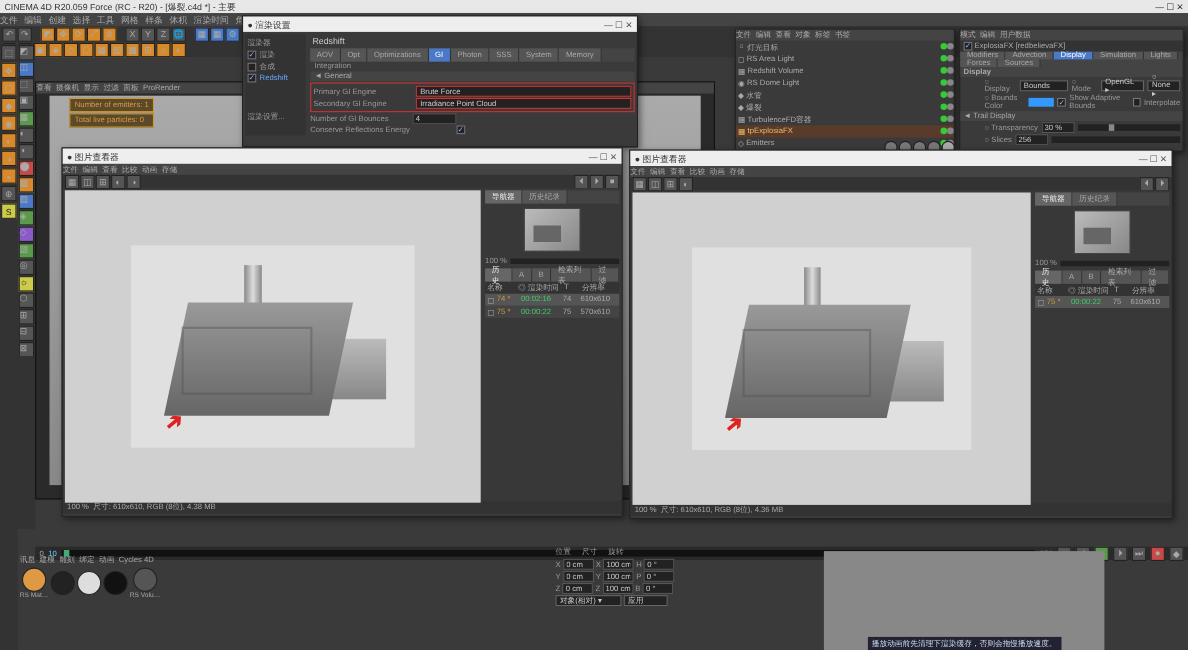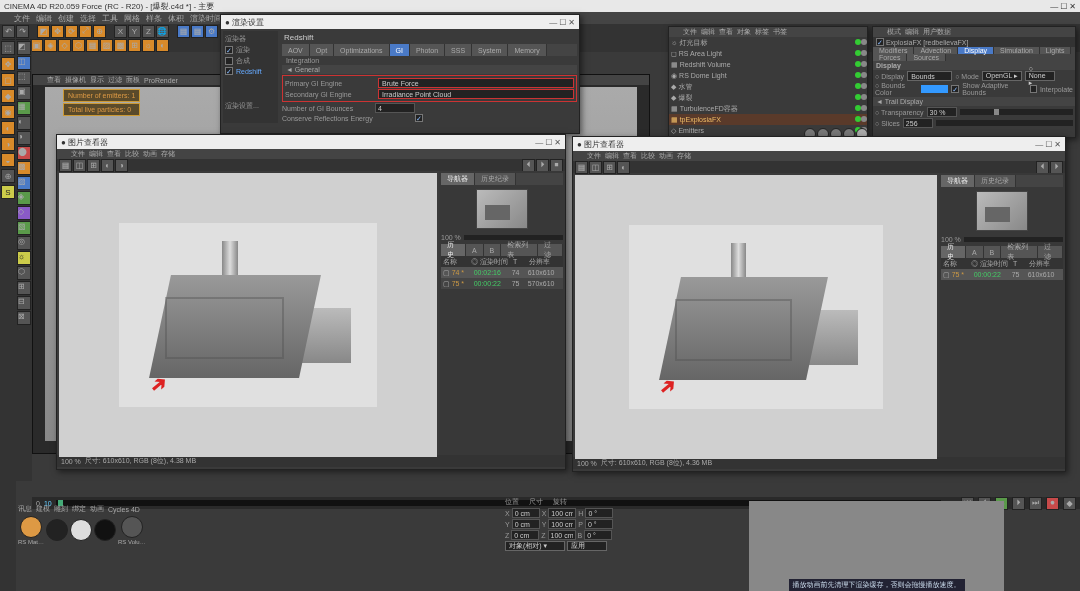--- a/index.html
+++ b/index.html
@@ -1,19 +1,19 @@
 <!DOCTYPE html>
 <html><head>
 <meta charset="utf-8">
 <style>
 * { margin: 0; padding: 0; box-sizing: border-box; font-family: "Microsoft YaHei", Arial, sans-serif; }
 body { background: #3a3a3a; color: #aaa; font-size: 8px; width: 1080px; height: 591px; overflow: hidden; position: relative; }
 .titlebar { background: #e8e8e8; color: #333; height: 12px; display: flex; align-items: center; padding: 0 4px; font-size: 8px; }
 .titlebar .right { margin-left: auto; display: flex; gap: 2px; }
-.menubar { background: #444; height: 12px; display: flex; gap: 6px; padding: 0 14px; align-items: center; font-size: 8px; }
+.menubar { background: #444; height: 12px; display: flex; gap: 6px; padding: 0 0; align-items: center; font-size: 8px; }
 .toolbar-row { background: #333; height: 14px; display: flex; align-items: center; padding: 0 2px; gap: 1px; }
 .tool-btn { width: 13px; height: 13px; background: #555; border: 1px solid #222; display: inline-flex; align-items: center; justify-content: center; font-size: 8px; }
 .tool-btn.orange { background: #d88a2a; }
 .tool-btn.blue { background: #4a7ac7; }
 .tool-btn.green { background: #5a9a4a; }
 .tool-btn.red { background: #c74a4a; }
 .tool-btn.purple { background: #8a5ac7; }
 .tool-btn.yellow { background: #cccc4a; color: #222; }
 .left-toolcol { position: absolute; left: 0; top: 40px; width: 16px; background: #333; bottom: 0; }
 .left-toolcol .tool-btn { width: 14px; height: 14px; margin: 1px; }
@@ -45,21 +45,21 @@
 .arrow-red { position:absolute; font-size: 20px; color:#d22; font-weight: bold; }
 .hist-row { display: flex; gap: 2px; background: #444; height: 11px; align-items: center; font-size: 7px; padding: 0 2px; }
 .hist-row.sel { background: #555; }
 .hist-row .t1 { color:#cc9944; }
 .hist-row .t2 { color:#44cc66; }
 .objtree { font-size: 7px; }
 .objtree .ln { display:flex; align-items:center; gap:2px; height:11px; padding-left:2px; }
 .objtree .ln.sel { background: #5a3a2a; color:#eebb66; }
 .dot { width:6px; height:6px; border-radius:50%; display:inline-block; }
 .dot.green{background:#3c3;} .dot.grey{background:#888;}
-.attr-panel .row { padding: 0 2px; }
+.attr-panel .row { padding: 0 2px; margin-left: 20px; }
 .checkbox { width:8px; height:8px; background:#222; border:1px solid #777; display:inline-block;}
 .checkbox.on::after{content:'✓'; color:#8bf; font-size:7px; display:block; line-height:7px;}
 .materials { position:absolute; left:18px; bottom:46px; display:flex; gap:2px; align-items:center;}
 .matball { width:22px; height:22px; border-radius:50%; border:1px solid #222;}
 .timeline { position:absolute; left:32px; right:0; bottom:82px; height:12px; background:#2a2a2a; display:flex; align-items:center; font-size:7px; gap:4px; padding:0 4px;}
 .timeline .track { flex:1; height:6px; background:#111; position:relative;}
 .timeline .track .mark{position:absolute;left:2px;top:0;width:5px;height:6px;background:#4a7;}
 .coords { position:absolute; left:505px; bottom:39px; width:140px;}
 .coords .row{gap:2px;}
 .coords input{width:28px;}

